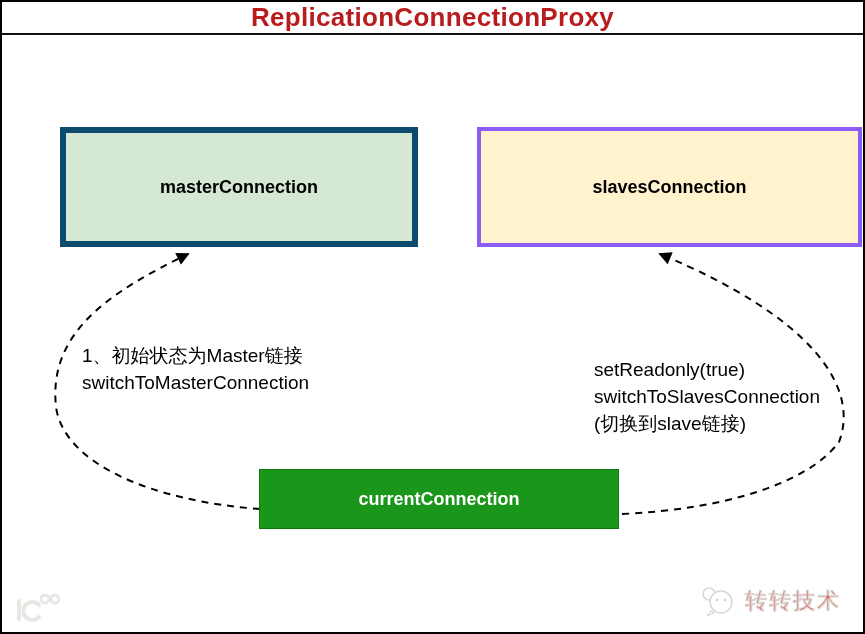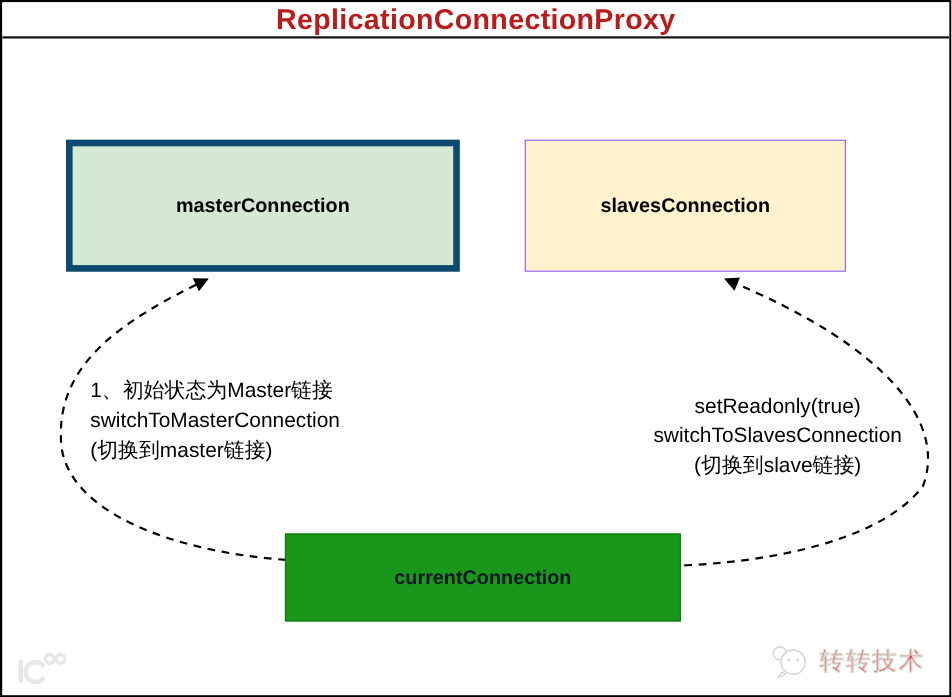--- a/index.html
+++ b/index.html
@@ -51,42 +51,41 @@
     text-align: center;
   }
   .node-master {
     left: 58px; top: 125px;
     width: 358px; height: 120px;
     background: #d5e8d4;
     border: 6px solid #0c4a6e;
   }
   .node-slaves {
     left: 475px; top: 125px;
-    width: 292px; height: 120px;
+    width: 385px; height: 120px;
     background: #fff2cc;
-    border: 1px solid #8b5cf6;
+    border: 4px solid #8b5cf6;
   }
   .node-current {
     left: 257px; top: 467px;
-    width: 360px; height: 80px;
+    width: 360px; height: 60px;
     background: #1a961a;
     border: 1px solid #0c7a0c;
-    color: #0f172a;
-    margin-top: 16px;
+    color: #ffffff;
   }
 
   .annotation {
     position: absolute;
     font-size: 19px;
     line-height: 27px;
     color: #000000;
     white-space: nowrap;
   }
   .annotation-left  { left: 80px;  top: 340px; text-align: left; }
-  .annotation-right { right: 43px; top: 354px; text-align: center; }
+  .annotation-right { right: 43px; top: 354px; text-align: left; }
 
   .watermark {
     position: absolute;
     display: flex;
     align-items: center;
     gap: 8px;
     pointer-events: none;
   }
   .watermark-left { left: 10px; top: 590px; }
   .watermark-left .wm-text {
@@ -132,21 +131,20 @@
     <span>slavesConnection</span>
   </div>
 
   <div class="node node-current">
     <span>currentConnection</span>
   </div>
 
   <div class="annotation annotation-left">
     <div>1、初始状态为Master链接</div>
     <div>switchToMasterConnection</div>
-    <div>(切换到master链接)</div>
   </div>
 
   <div class="annotation annotation-right">
     <div>setReadonly(true)</div>
     <div>switchToSlavesConnection</div>
     <div>(切换到slave链接)</div>
   </div>
 
   <div class="watermark watermark-left">
     <svg width="48" height="32" viewBox="0 0 48 32">

